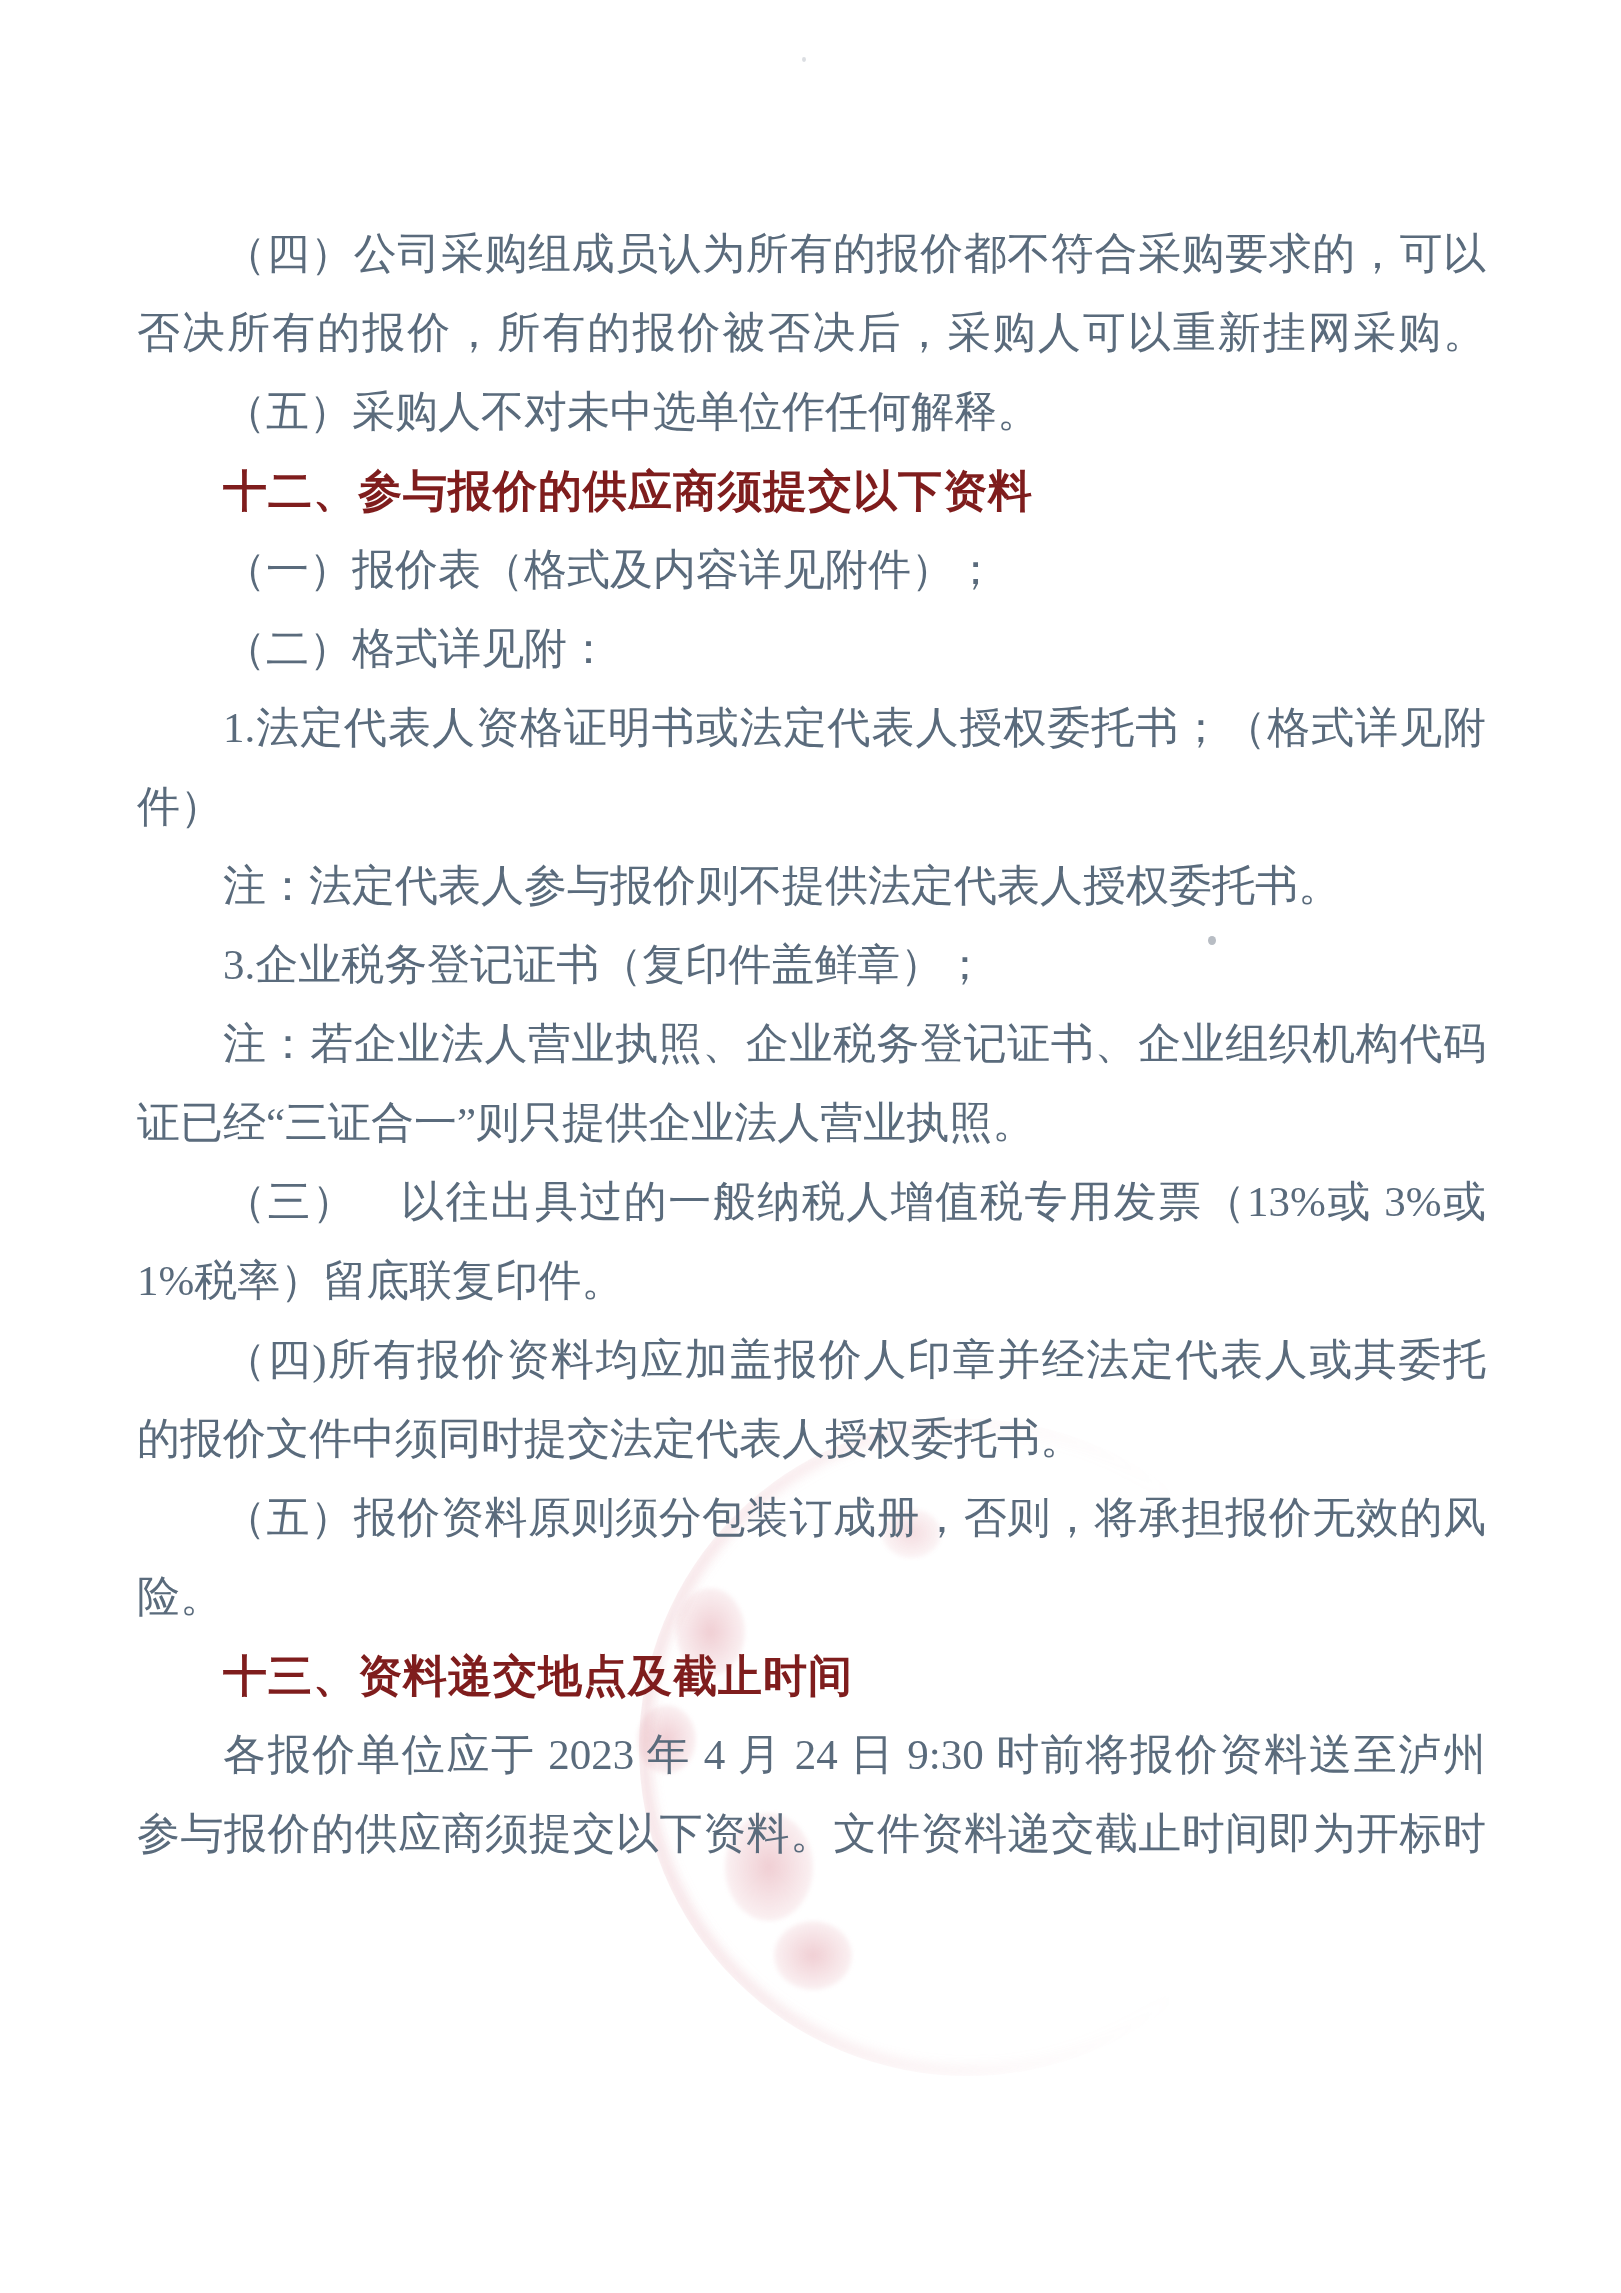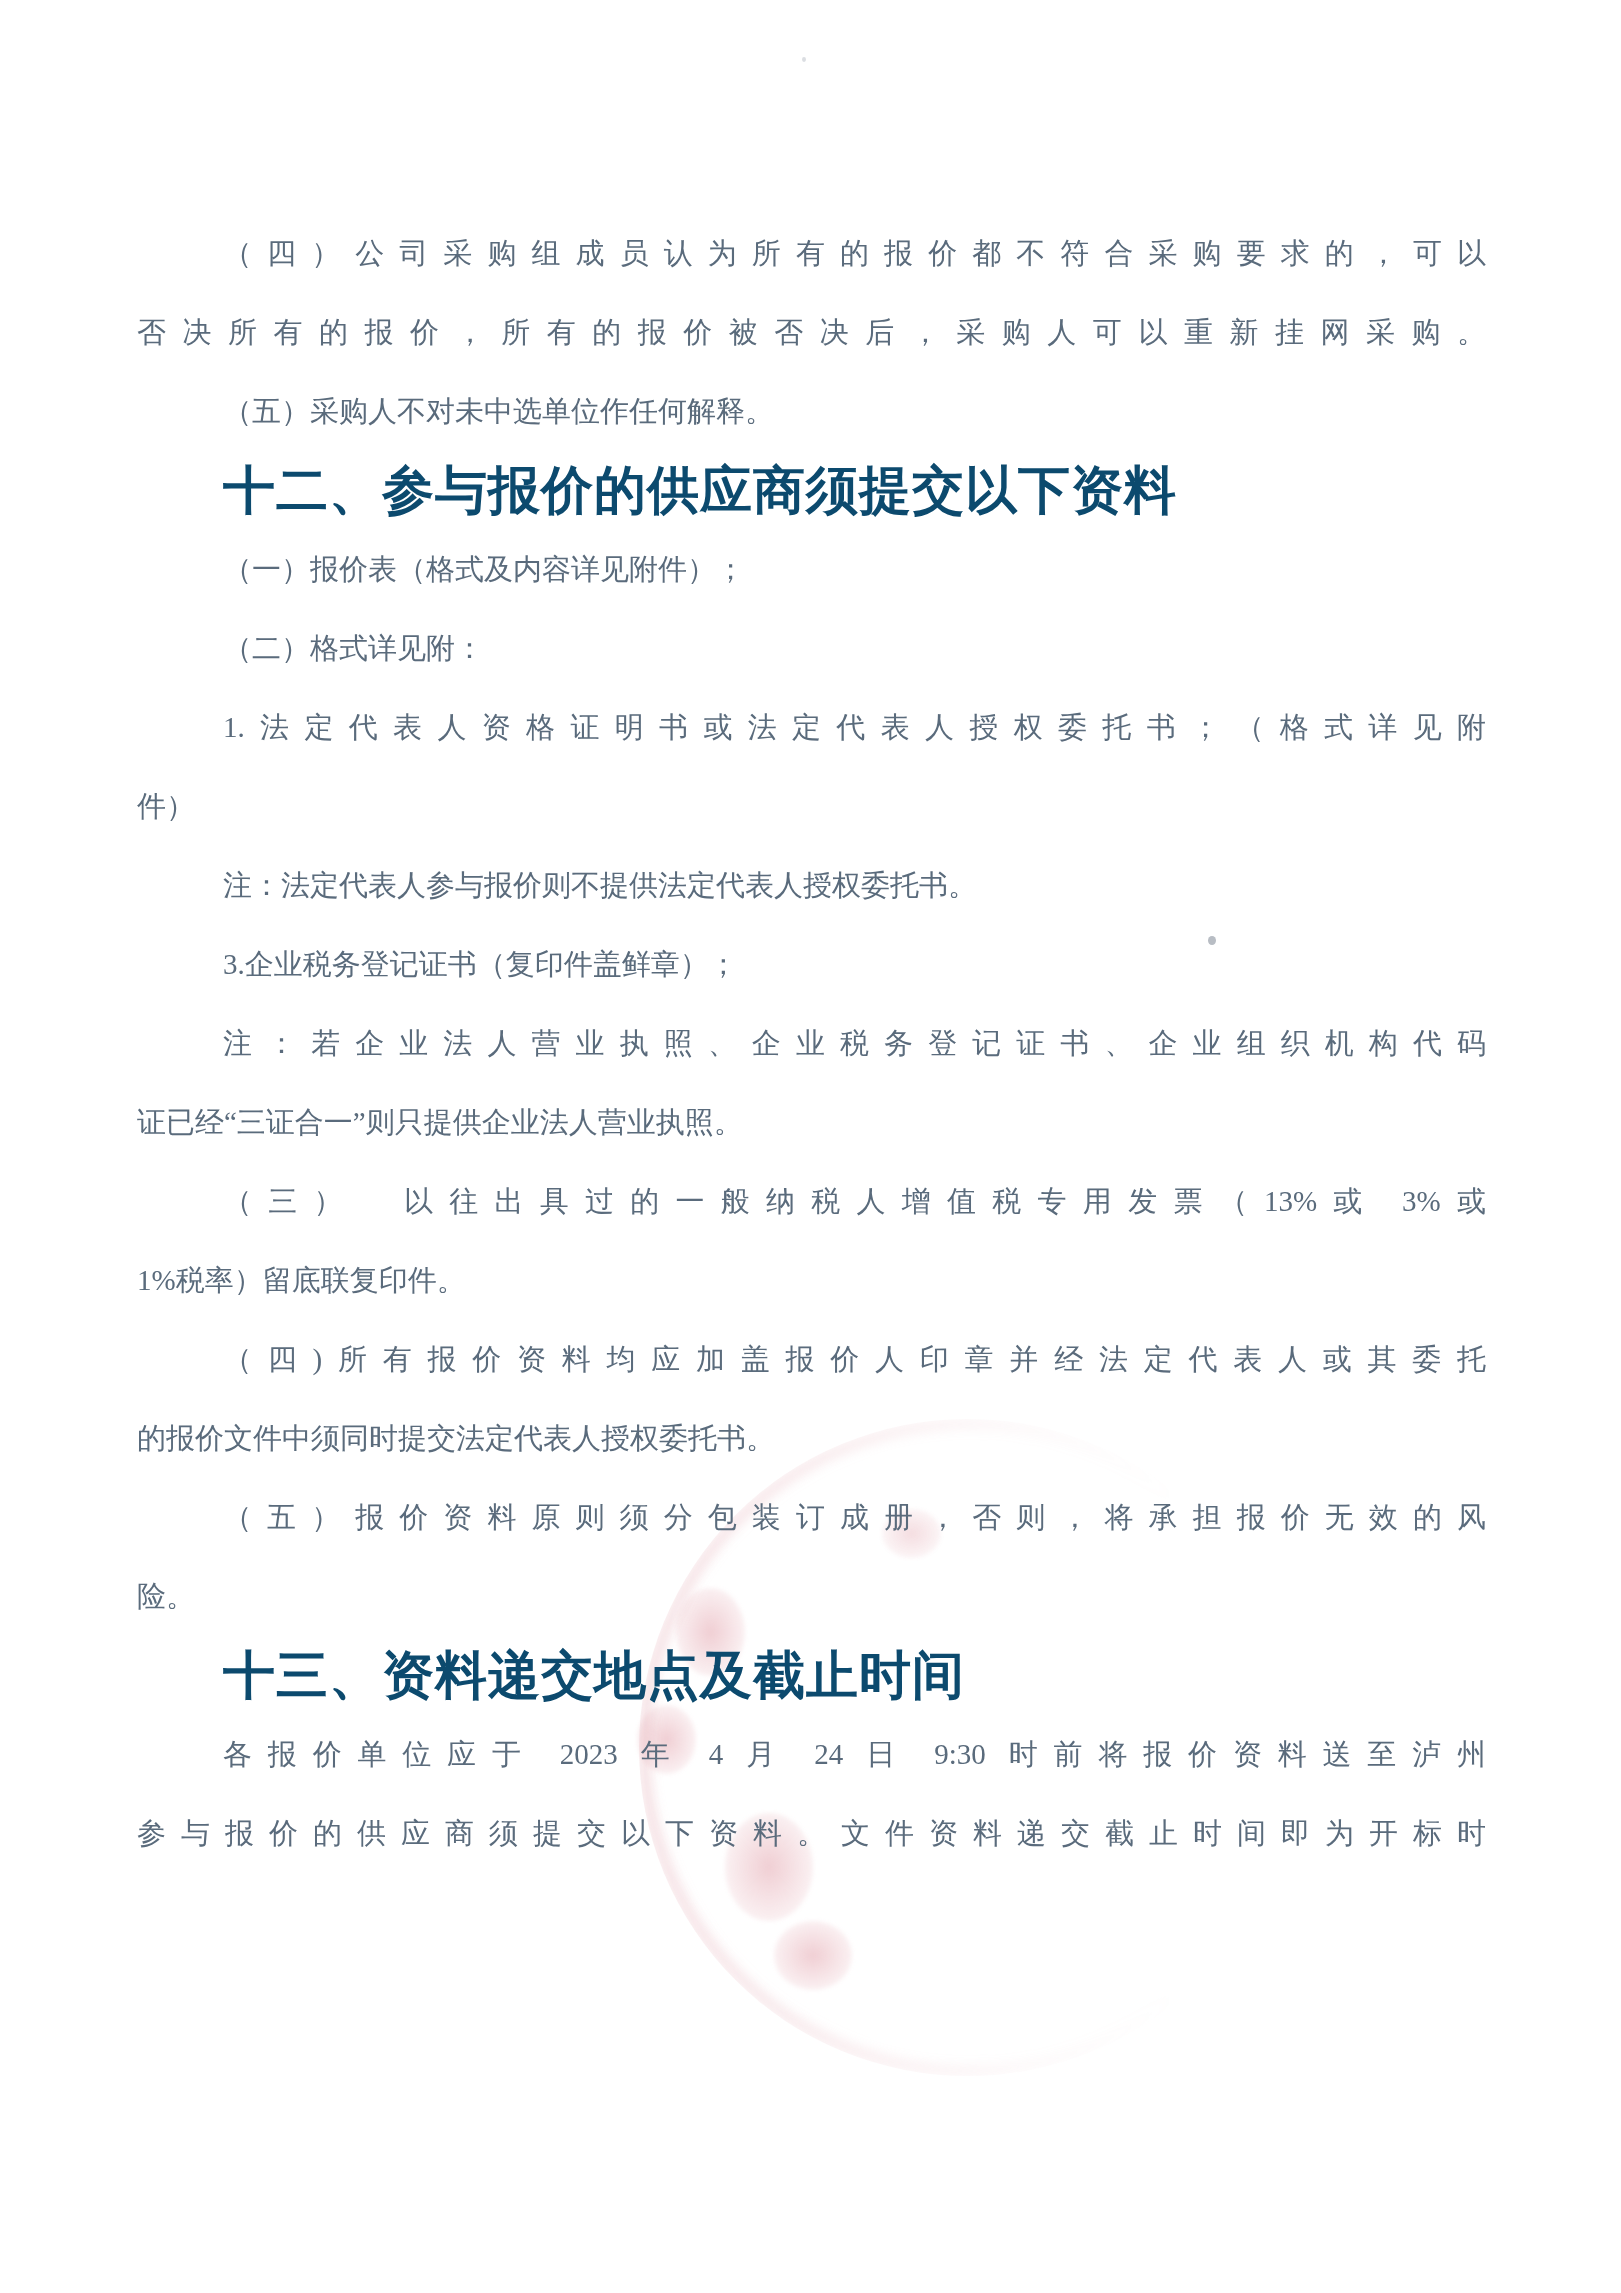--- a/index.html
+++ b/index.html
@@ -18,36 +18,36 @@
   .text-block {
     position: absolute;
     left: 137px;
     top: 214px;
     width: 1349px;
     z-index: 2;
   }
   .line {
     height: 79px;
     line-height: 79px;
-    font-size: 29px;
+    font-size: 43px;
     color: #5a6b7c;
     white-space: normal;
   }
   .indent {
     text-indent: 86px;
   }
   .jfull {
     text-align: justify;
     text-align-last: justify;
   }
   .heading {
     font-family: "Liberation Sans", sans-serif;
     font-weight: 700;
-    font-size: 52px;
-    color: #0c4a6e;
+    font-size: 44px;
+    color: #7f1d1d;
     letter-spacing: 1px;
   }
   
   .stamp {
     position: absolute;
     left: 639px;
     top: 1419px;
     width: 637px;
     height: 637px;
     border-radius: 50%;

